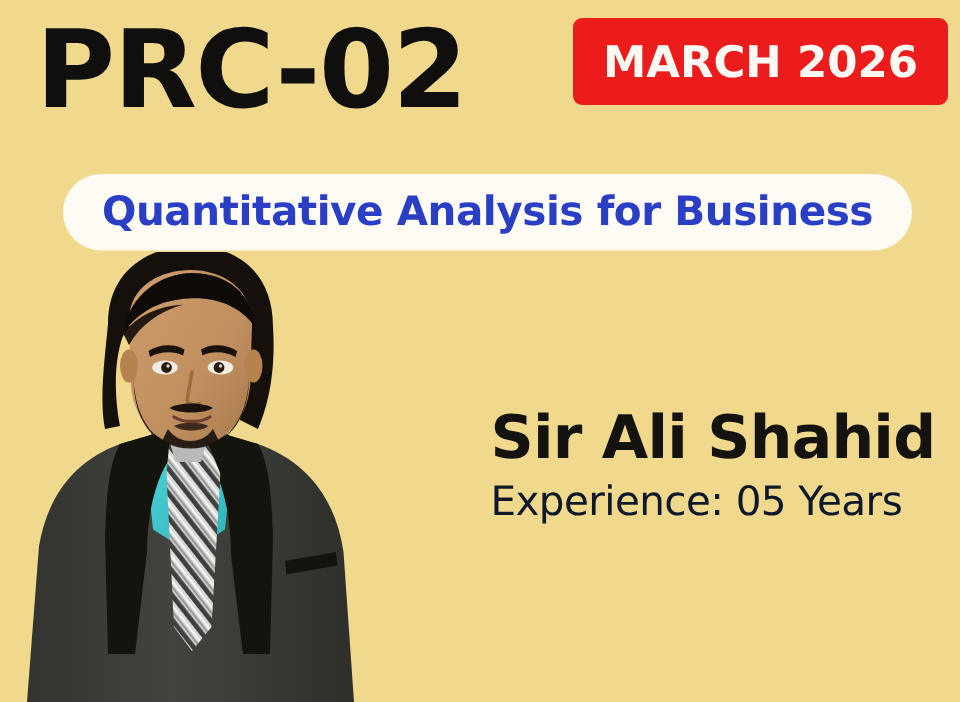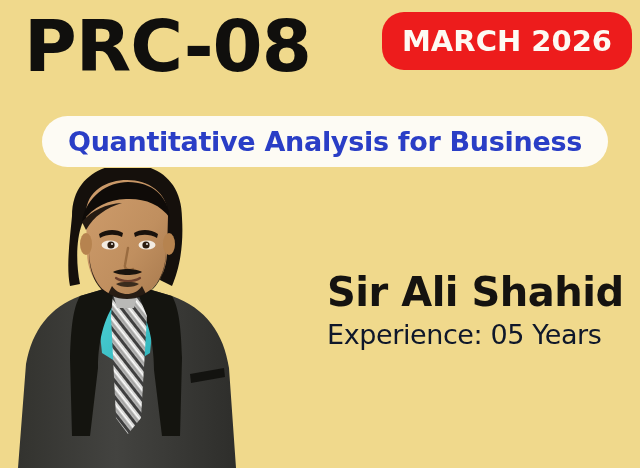--- a/index.html
+++ b/index.html
@@ -30,21 +30,21 @@
     font-family: "DejaVu Sans", sans-serif;
     white-space: nowrap;
   }
 
   .month-badge {
     position: absolute;
     left: 382px;
     top: 12px;
     width: 250px;
     height: 58px;
-    border-radius: 22px;
+    border-radius: 6px;
     background: #ed1c1c;
     display: flex;
     align-items: center;
     justify-content: center;
     box-sizing: border-box;
   }
   .month-badge-label {
     color: #fdfaf3;
     font-size: 29px;
     font-weight: 900;
@@ -112,21 +112,21 @@
     width: 250px;
     height: 300px;
   }
   .instructor-photo svg { display: block; }
 </style>
 </head>
 <body>
 
 <div class="poster">
 
-  <div class="course-code">PRC-08</div>
+  <div class="course-code">PRC-02</div>
 
   <div class="month-badge">
     <span class="month-badge-label">MARCH 2026</span>
   </div>
 
   <div class="subject-banner">
     <span class="subject-banner-label">Quantitative Analysis for Business</span>
   </div>
 
   <div class="instructor-photo">

